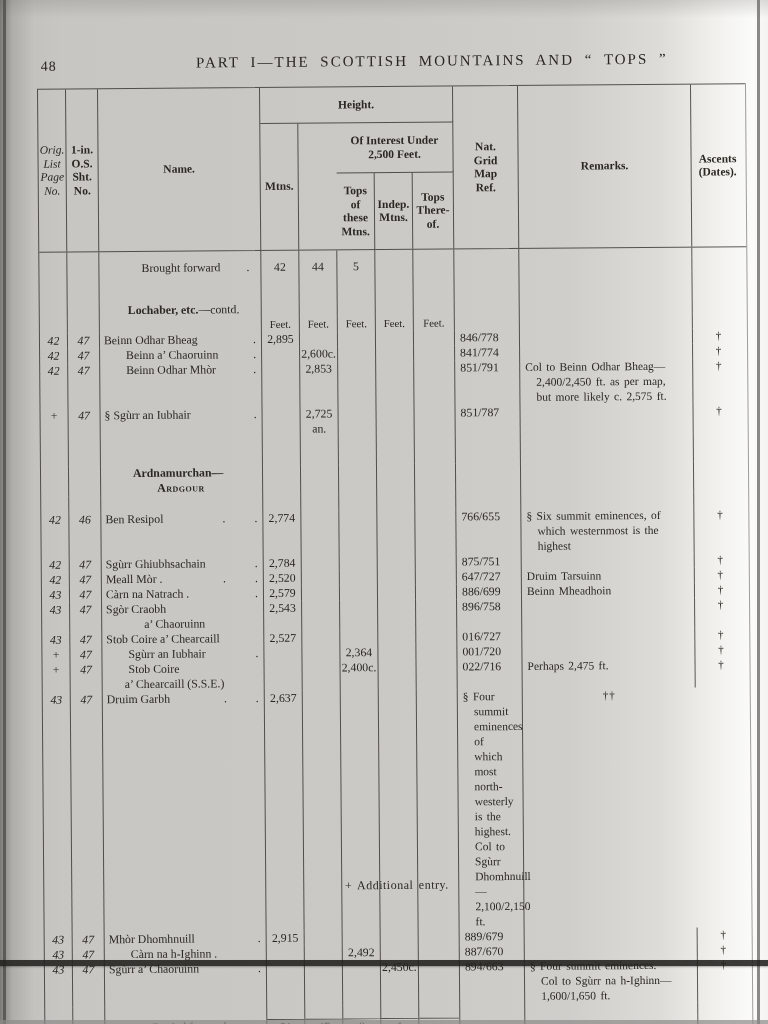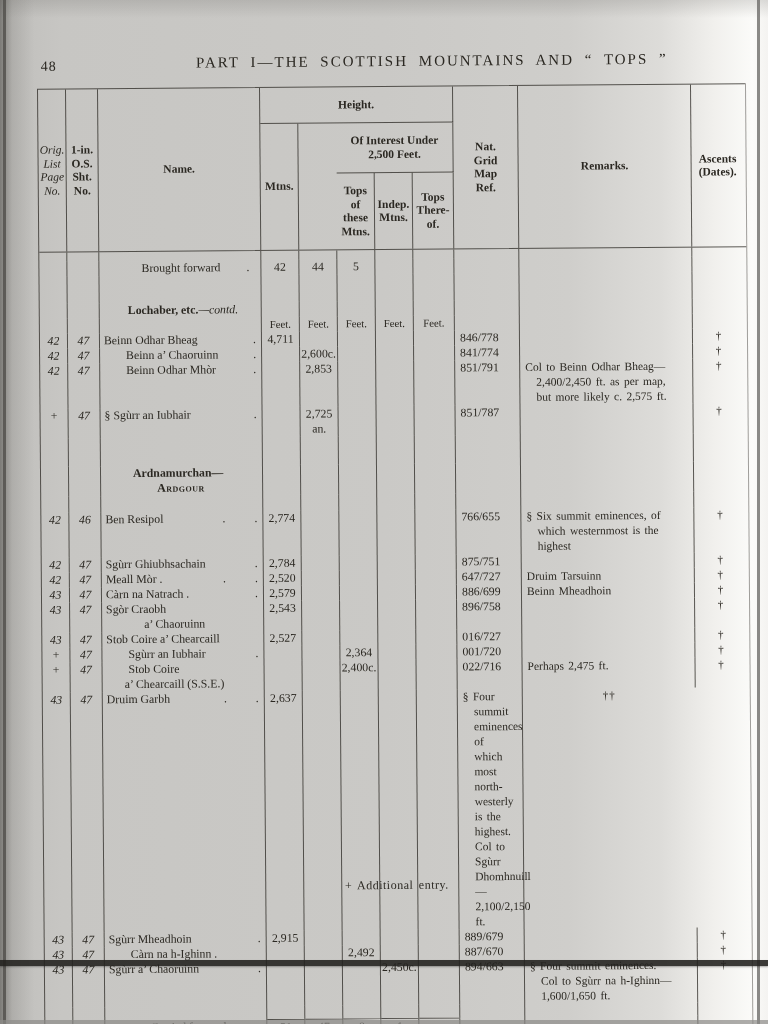--- a/index.html
+++ b/index.html
@@ -58,21 +58,21 @@
   .nm{white-space:pre;}
   .ind .nm{padding-left:22px;}
   .dots{margin-left:auto;padding-right:5px;word-spacing:26px;white-space:pre;}
   .name2{white-space:pre-line;}
   .val{text-align:center;white-space:pre-line;}
   .c-grid{padding-left:5px;}
   .c-remark{padding:0 2px 0 16px;text-indent:-11px;white-space:pre-line;word-spacing:1.5px;font-size:11.5px;}
   .c-asc{text-align:center;font-size:11px;letter-spacing:1px;}
   .tl{border-top:1px solid var(--line);}
   .sec-bold{font-weight:bold;padding-left:24px;text-align:center;}
-  .sec-it{font-style:italic;font-weight:normal;}
+  .sec-it{font-weight:normal;}
   .sec2-l1{font-weight:bold;padding-left:28px;}
   .sec2-l2{font-weight:bold;font-variant:small-caps;padding-left:52px;letter-spacing:.5px;}
   .feet{font-size:10.8px;text-align:center;}
   .fwd-name{display:flex;justify-content:flex-end;padding-right:6px;}
   .fwd-name .dots{margin-left:26px;}
   .fwd-val{font-weight:500;}
 
   .footnote{position:absolute;left:40px;top:878px;width:707px;text-align:center;
     font-size:12px;letter-spacing:.5px;word-spacing:2px;}
 </style>
@@ -188,21 +188,21 @@
           </div>
           <div class="trow">
             <div class="bc c-num br">42</div>
             <div class="bc c-num br">47</div>
             <div class="bc c-name br">
               <div class="nline">
                 <span class="nm">Beinn Odhar Bheag</span>
                 <span class="dots">.</span>
               </div>
             </div>
-            <div class="bc val br">4,711</div>
+            <div class="bc val br">2,895</div>
             <div class="bc val br"></div>
             <div class="bc val br"></div>
             <div class="bc val br"></div>
             <div class="bc val br"></div>
             <div class="bc c-grid br">846/778</div>
             <div class="bc c-remark br"></div>
             <div class="bc c-asc">†</div>
           </div>
           <div class="trow">
             <div class="bc c-num br">42</div>
@@ -466,21 +466,21 @@
 which most north-westerly
 is the highest.  Col to Sgùrr
 Dhomhnuill—2,100/2,150 ft.</div>
             <div class="bc c-asc">††</div>
           </div>
           <div class="trow">
             <div class="bc c-num br">43</div>
             <div class="bc c-num br">47</div>
             <div class="bc c-name br">
               <div class="nline">
-                <span class="nm">Sgùrr Mheadhoin</span>
+                <span class="nm">Mhòr Dhomhnuill</span>
                 <span class="dots">.</span>
               </div>
             </div>
             <div class="bc val br">2,915</div>
             <div class="bc val br"></div>
             <div class="bc val br"></div>
             <div class="bc val br"></div>
             <div class="bc val br"></div>
             <div class="bc c-grid br">889/679</div>
             <div class="bc c-remark br"></div>

